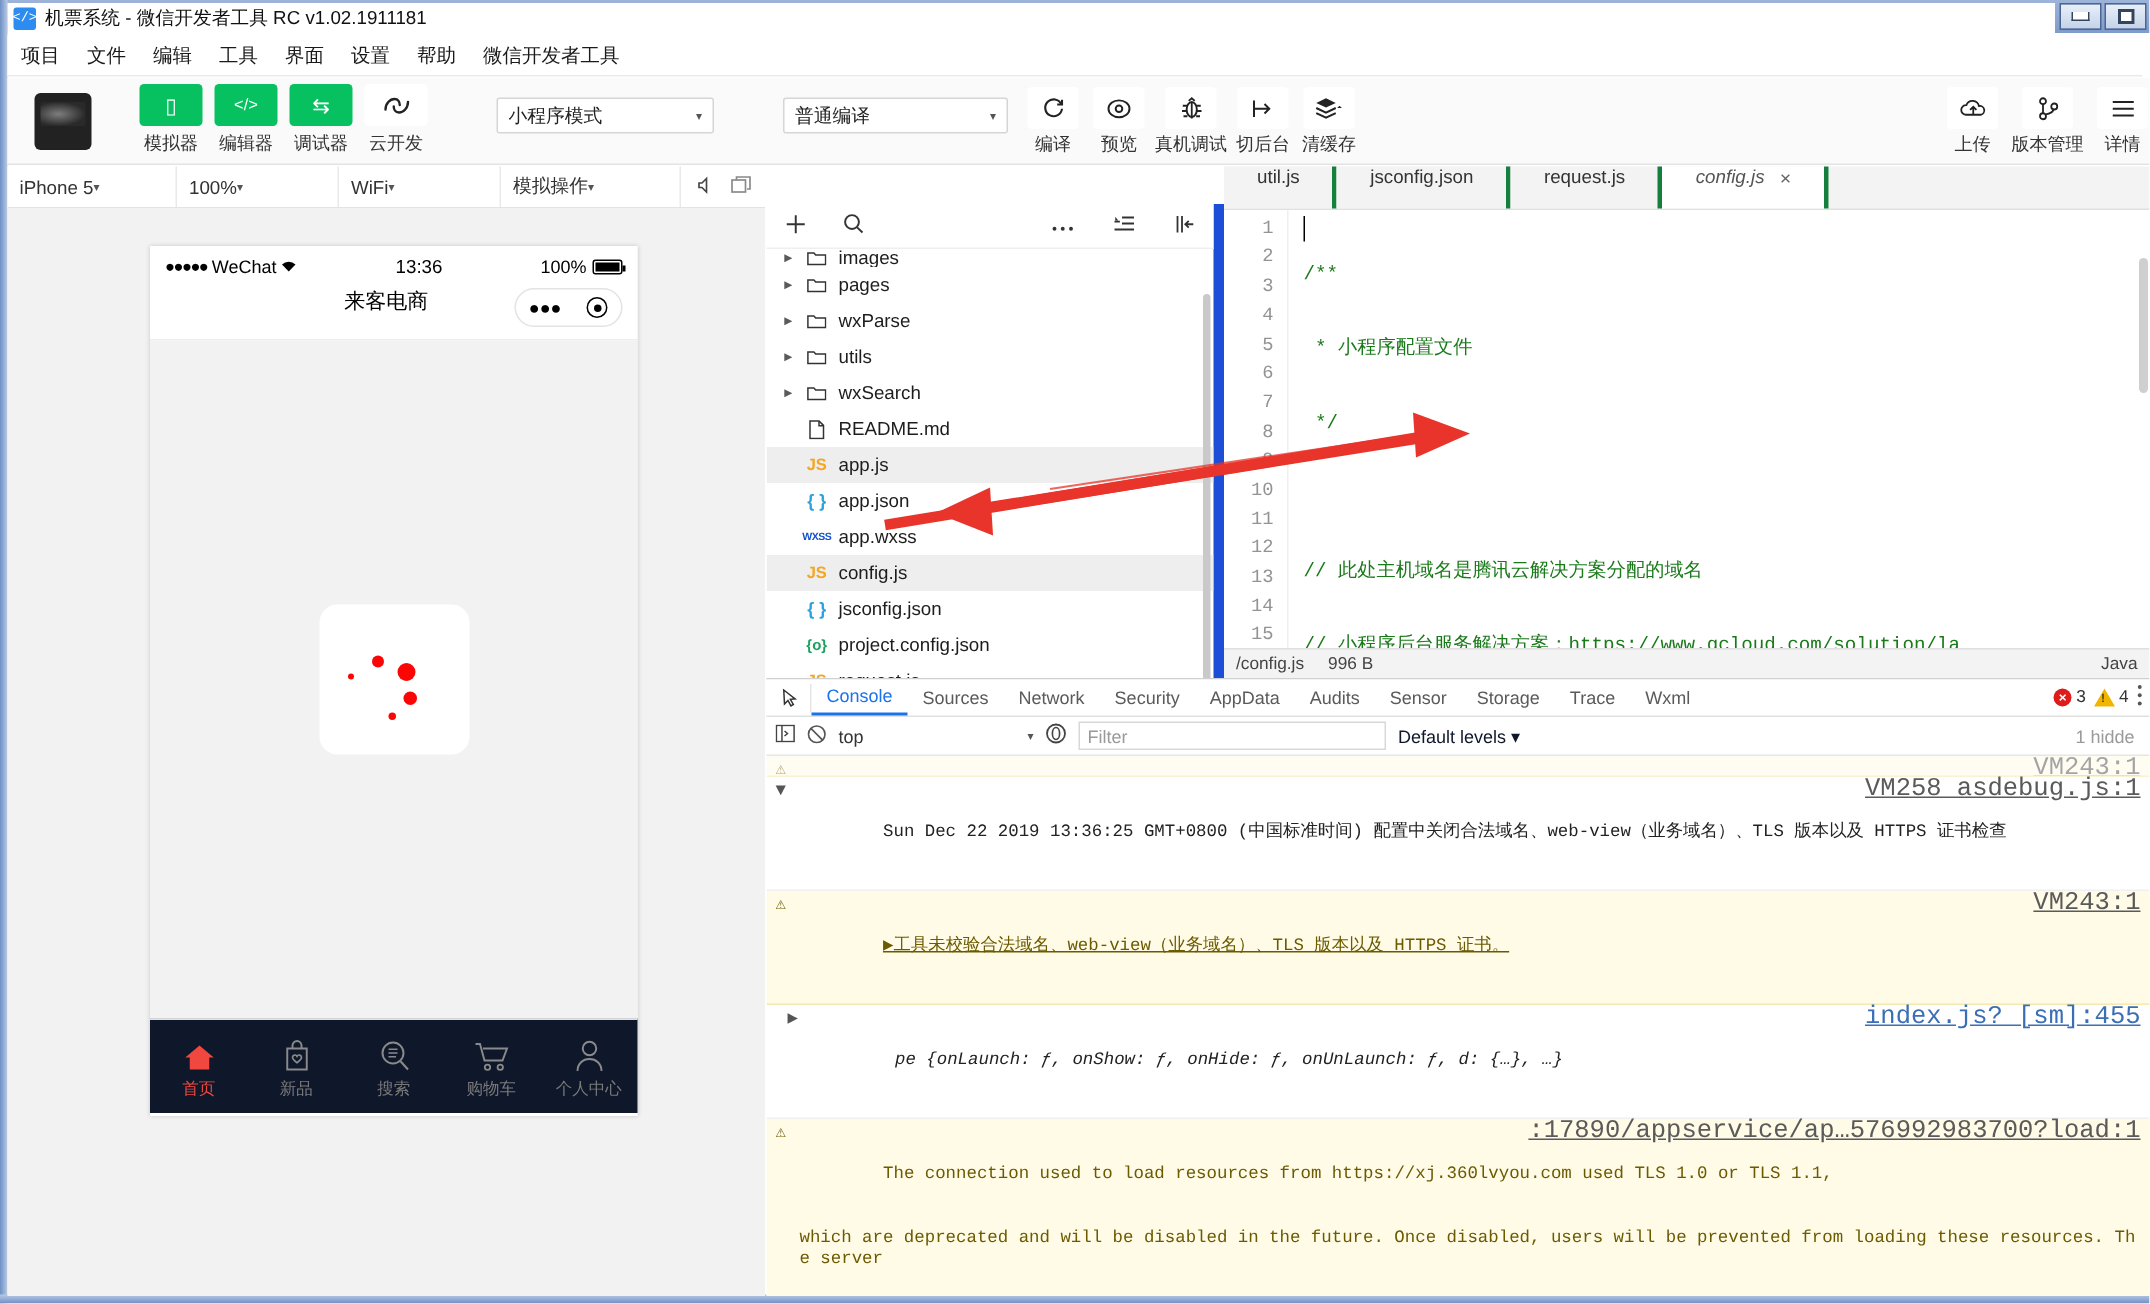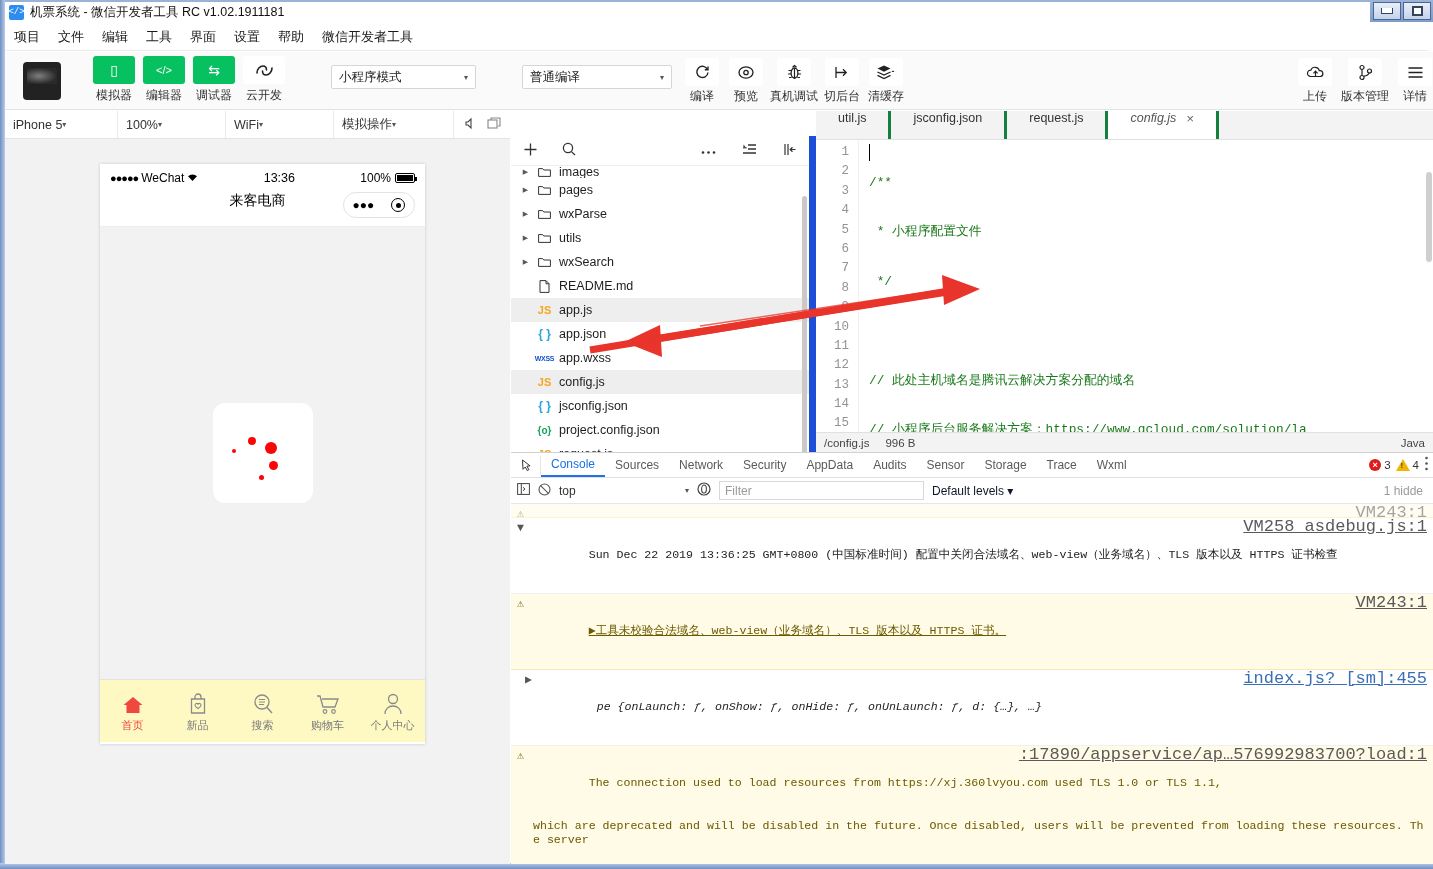--- a/index.html
+++ b/index.html
@@ -144,21 +144,21 @@
   .cap-circle { width:14px; height:14px; border:1.5px solid #000; border-radius:50%;
     display:flex; align-items:center; justify-content:center;}
   .cap-circle::after{content:'';width:5px;height:5px;background:#000;border-radius:50%;}
   .phone-body { height:452px; background:#f2f2f2; position:relative; }
   .loader-card {
     position:absolute; left:50%; top:50%; transform:translate(-50%,-50%);
     width:100px; height:100px; background:#fff; border-radius:12px;
   }
   .dot { position:absolute; background:#fb0505; border-radius:50%; }
   .phone-tabbar {
-    height:63px; background:#fef9c3; border-top:1px solid #e3e3e3;
+    height:63px; background:#0f172a; border-top:1px solid #e3e3e3;
     display:flex; align-items:center;
   }
   .tab { flex:1; display:flex; flex-direction:column; align-items:center; gap:3px; cursor:pointer;}
   .tab-ico { height:26px; display:flex; align-items:flex-end; }
   .tab-lbl { font-size:11px; color:#7a7a7a; }
   .tab.active .tab-lbl { color:#f0483e; }
 
   
   .tree-panel {
     position:absolute; left:511px; top:111px; width:305px; height:341px;

